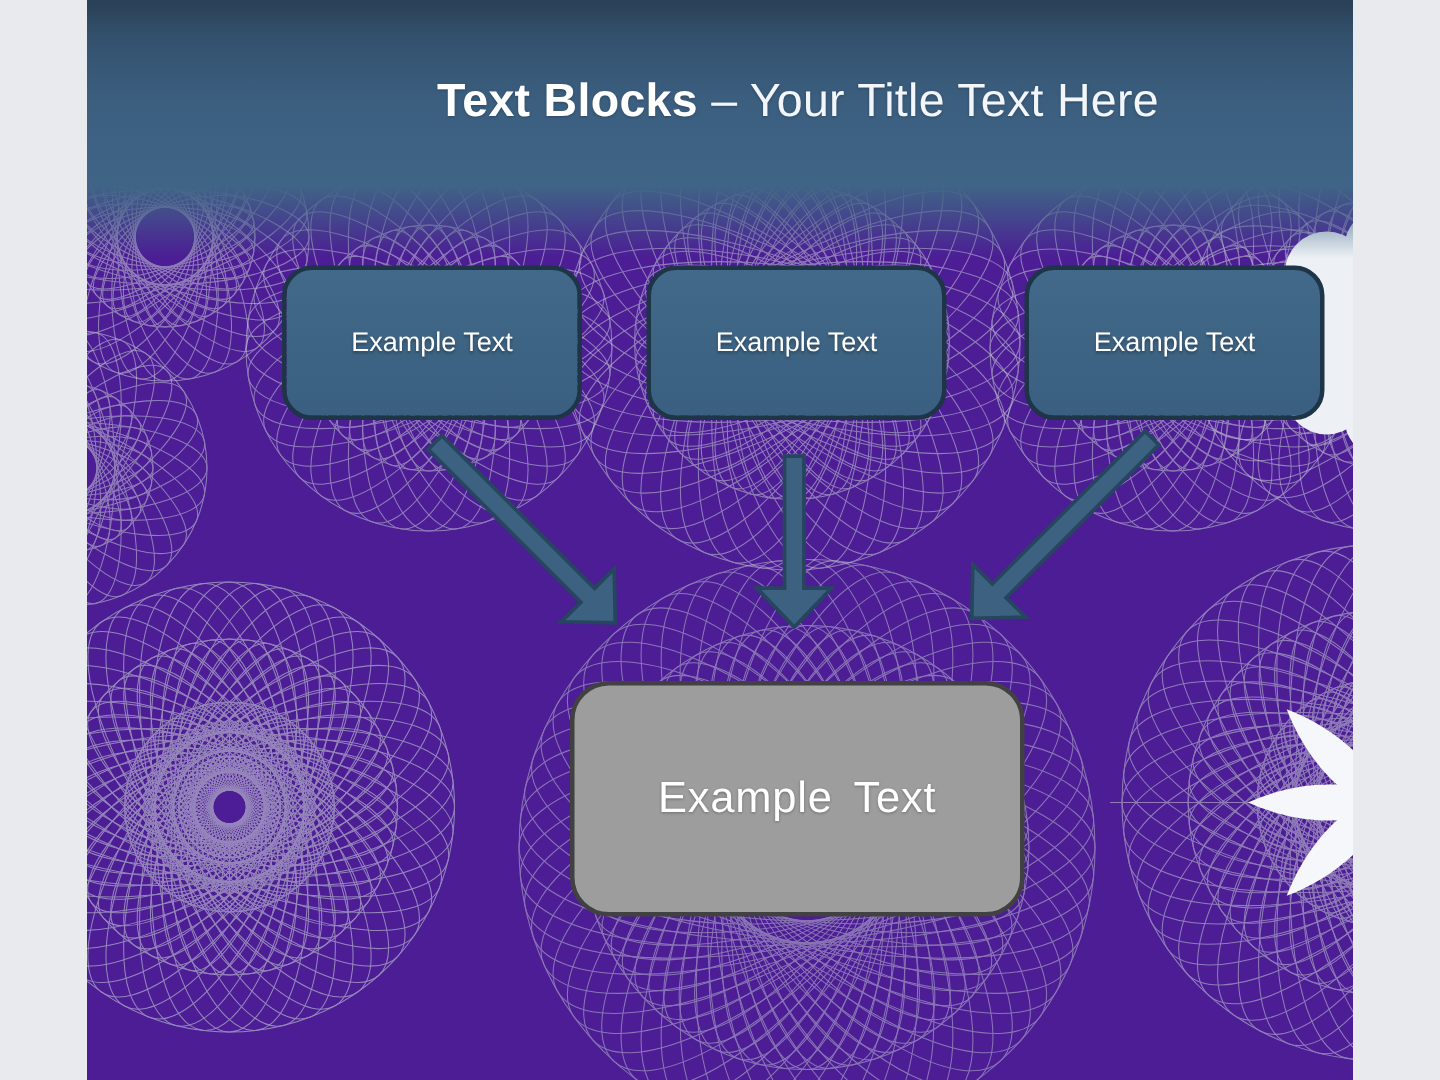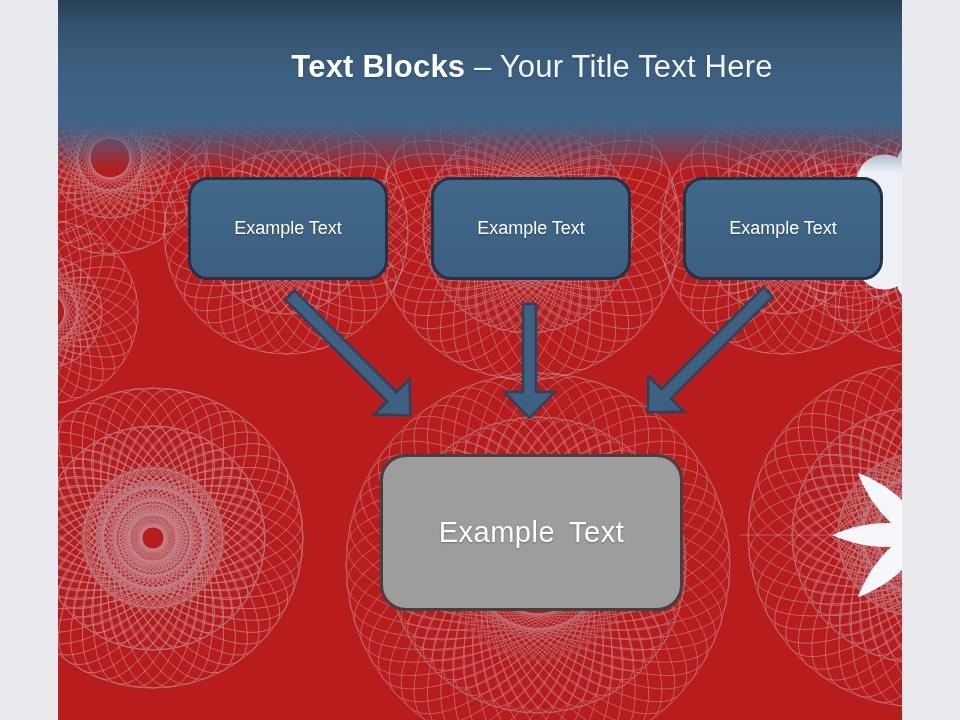--- a/index.html
+++ b/index.html
@@ -1,18 +1,18 @@
 <!DOCTYPE html>
 <html><head>
 <meta charset="utf-8">
 <style>
   html,body{margin:0;padding:0;background:#e8eaee;}
   .slide{
     position:relative;width:844px;height:720px;overflow:hidden;
-    background:#b91c1c;
+    background:#4c1d95;
     font-family:"Liberation Sans","DejaVu Sans",sans-serif;
     margin:0 auto;
   }
   .decor{position:absolute;left:0;top:0;width:960px;height:720px;z-index:0;}
   .header{
     position:absolute;left:0;top:0;width:960px;height:172px;z-index:1;
     background:linear-gradient(180deg,
       #293f55 0%,
       #33516d 14%,
       #3c5f80 40%,

